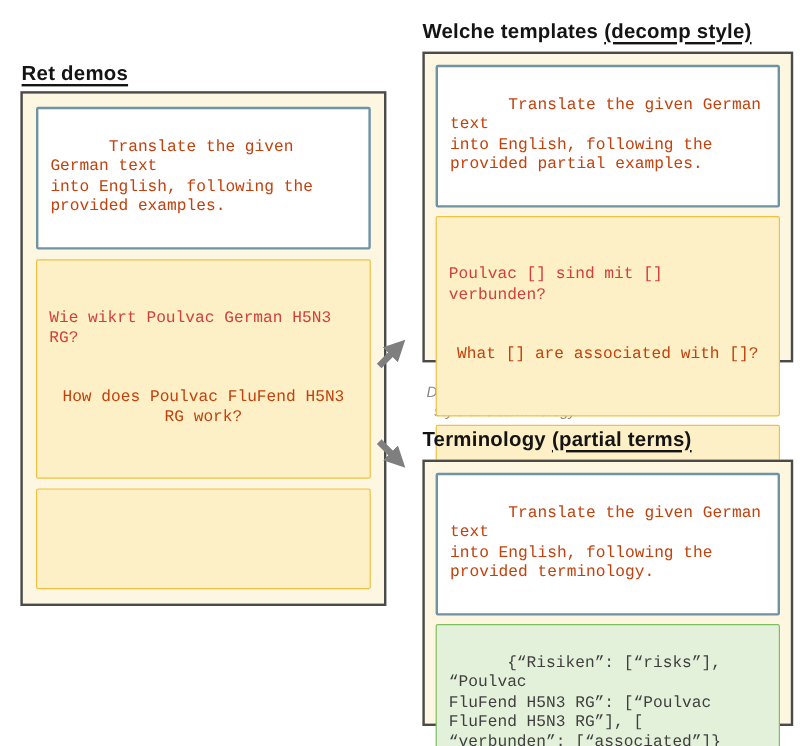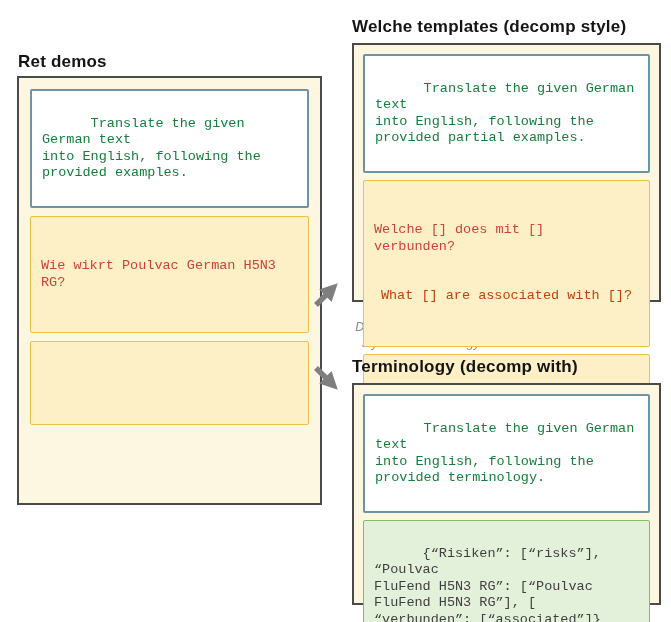--- a/index.html
+++ b/index.html
@@ -4,34 +4,34 @@
 <style>
   html, body { margin: 0; padding: 0; background: #ffffff; }
   body {
     width: 671px; height: 622px; position: relative; overflow: hidden;
     font-family: "Liberation Sans", sans-serif;
   }
   .heading {
     position: absolute; font-weight: bold; font-size: 17px; color: #141414;
     letter-spacing: 0.2px; white-space: nowrap;
   }
-  .heading .u { text-decoration-thickness: 2px; text-underline-offset: 3px; }
+  .heading .u { text-decoration: underline; text-decoration-thickness: 2px; text-underline-offset: 3px; }
   .heading .sub { margin-left: 5px; }
   .panel {
     position: absolute; box-sizing: border-box;
     background: #fdf6e1; border: 2px solid #4a4a4a;
     padding: 11px; display: flex; flex-direction: column; gap: 8px;
   }
   .panel-tight { padding: 9px; gap: 7px; }
   .box {
     box-sizing: border-box; border-radius: 2px; padding: 8px 10px;
     font-family: "Liberation Mono", monospace; font-size: 13.5px; line-height: 16.5px;
     white-space: pre-wrap; flex: 0 0 auto;
   }
-  .box.white  { background: #ffffff; border: 2px solid #6e93a5; color: #15803d; }
+  .box.white  { background: #ffffff; border: 2px solid #6e93a5; color: #c2410c; }
   .box.yellow { background: #fdf0c7; border: 1.5px solid #f0c040; }
   .box.pink   { background: #fbdcd2; border: 1.5px solid #ee8970; }
   .box.green  { background: #e4f1da; border: 1.5px solid #7cbf5f; color: #3f3f3f; }
   .box.source { text-align: center; padding: 6px 10px; color: #d2403a; }
   .de { display: block; color: #d2403a; white-space: pre-wrap; }
   .en { display: block; color: #c2410c; white-space: pre-wrap; text-align: center; }
   .annotation {
     position: absolute; left: 336px; top: 320px; width: 170px;
     text-align: center; font-style: italic; font-size: 12.5px; line-height: 15.5px;
     color: #8a8a8a; white-space: pre-wrap;
@@ -56,20 +56,22 @@
   </div>
   <div id="p-demos" class="panel">
     <div class="box white">
       <span>Translate the given German text
 into English, following the
 provided examples.</span>
     </div>
     <div class="box yellow">
       <span class="de">Wie wikrt Poulvac German H5N3
 RG?</span>
+      <span class="en">How does Poulvac FluFend H5N3
+RG work?</span>
     </div>
     <div class="box yellow">
       
       
     </div>
 
   </div>
 
   <svg class="arrows" width="671" height="622" viewBox="0 0 671 622">
     <defs>
@@ -86,35 +88,35 @@
   <div id="h-style" class="heading">
     <span>Welche templates</span><span class="u sub">(decomp style)</span>
   </div>
   <div id="p-style" class="panel panel-tight">
     <div class="box white">
       <span>Translate the given German text
 into English, following the
 provided partial examples.</span>
     </div>
     <div class="box yellow">
-      <span class="de">Welche [] does mit []
+      <span class="de">Poulvac [] sind mit []
 verbunden?</span>
       <span class="en">What [] are associated with []?</span>
     </div>
     <div class="box yellow">
       <span class="de">Wie wikrt []?</span>
       <span class="en">How does [] work?</span>
     </div>
     <div class="box pink source">
       <span>{source text}</span>
     </div>
   </div>
 
   <div id="h-terms" class="heading">
-    <span>Terminology</span><span class="u sub">(decomp with)</span>
+    <span>Terminology</span><span class="u sub">(partial terms)</span>
   </div>
   <div id="p-terms" class="panel panel-tight">
     <div class="box white">
       <span>Translate the given German text
 into English, following the
 provided terminology.</span>
     </div>
     <div class="box green">
       <span>{“Risiken”: [“risks”], “Poulvac
 FluFend H5N3 RG”: [“Poulvac

